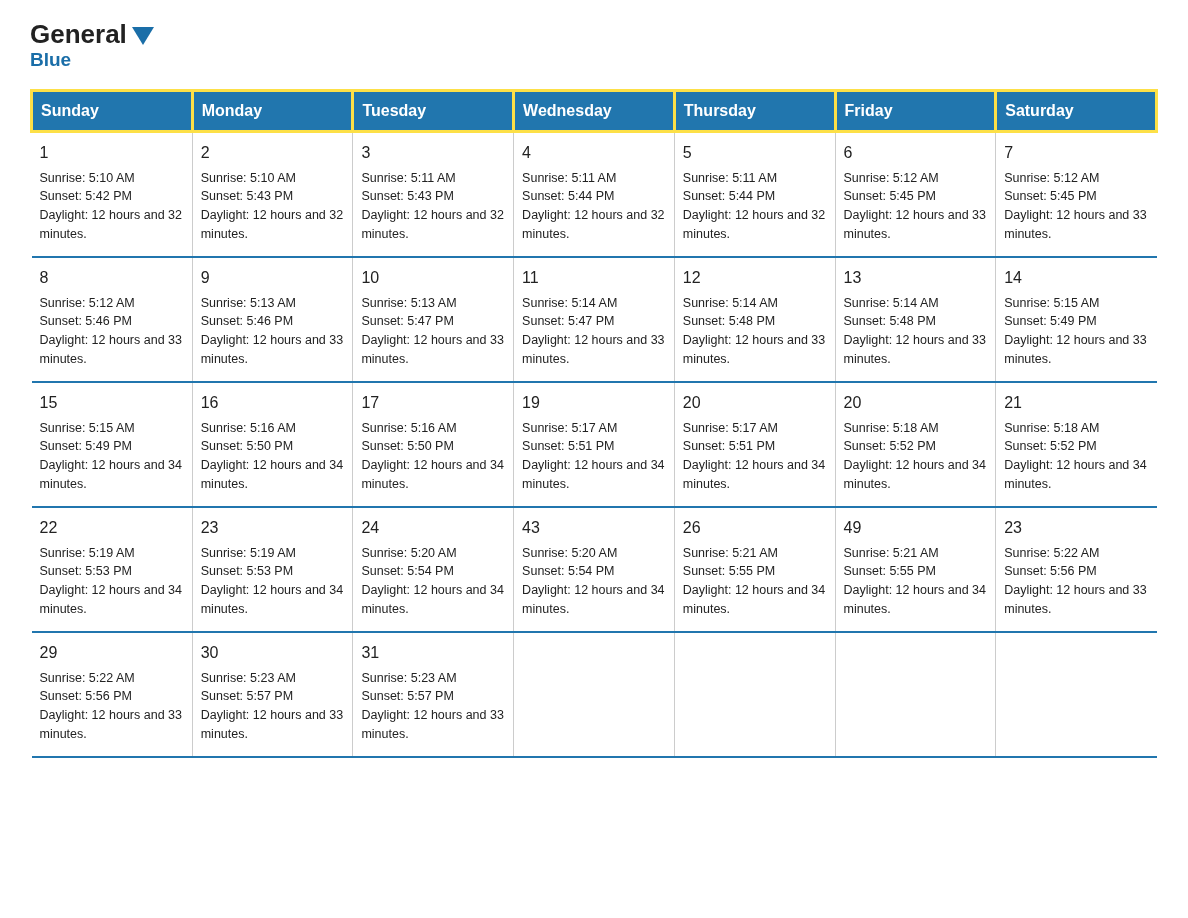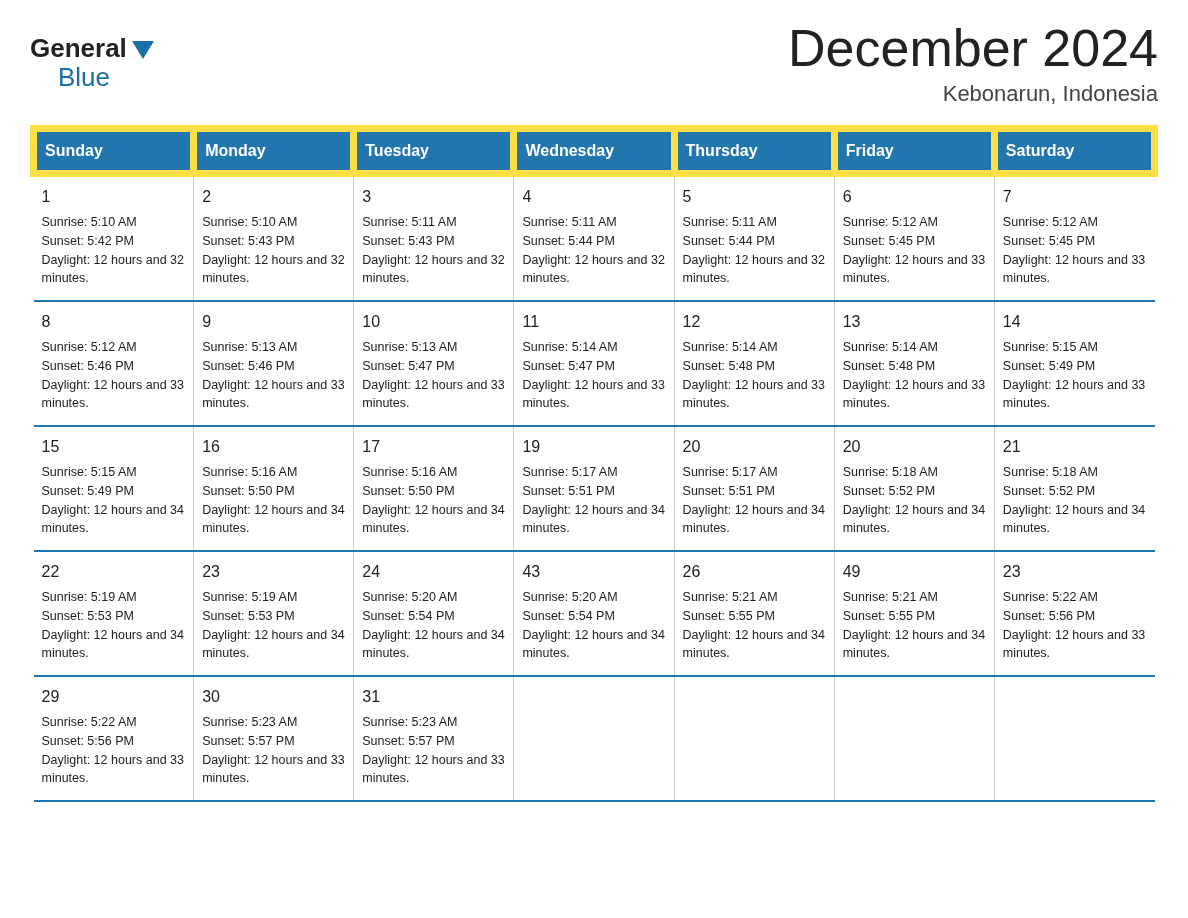--- a/index.html
+++ b/index.html
@@ -7,21 +7,21 @@
       font-family: Arial, Helvetica, sans-serif;
       background: #fff;
       color: #222;
       width: 1188px;
       min-height: 918px;
       padding: 20px 30px 30px 30px;
     }
     .header {
       display: flex;
       justify-content: space-between;
-      align-items: center;
+      align-items: flex-start;
       margin-bottom: 18px;
     }
     .logo {
       display: flex;
       flex-direction: column;
       align-items: flex-start;
     }
     .logo-general {
       font-size: 26px;
       font-weight: bold;
@@ -35,24 +35,23 @@
       width: 0;
       height: 0;
       border-left: 11px solid transparent;
       border-right: 11px solid transparent;
       border-top: 18px solid #1a6ea8;
       display: inline-block;
       margin-left: 3px;
       margin-top: 4px;
     }
     .logo-blue {
-      font-size: 26px;
-      font-weight: normal;
+      font-size: 19px;
+      font-weight: bold;
       color: #1a6ea8;
-      margin-left: 28px;
     }
     .title-block {
       text-align: right;
     }
     .month-title {
       font-size: 52px;
       font-weight: normal;
       color: #222;
       line-height: 1.1;
     }
@@ -67,21 +66,21 @@
     }
     thead tr {
       background-color: #2176ae;
     }
     thead th {
       color: #fff;
       font-size: 16px;
       font-weight: bold;
       padding: 10px 8px;
       text-align: left;
-      border: 7px solid #fde047;
+      border: 3px solid #fde047;
     }
     tbody tr {
       border-bottom: 2px solid #2176ae;
     }
     tbody td {
       vertical-align: top;
       padding: 8px 8px 12px 8px;
       font-size: 12.5px;
       color: #222;
       border-right: 1px solid #ccc;
@@ -104,24 +103,20 @@
 </head>
 <body>
 
 <div class="header">
   <div class="logo">
     <div class="logo-general">
       <span>General</span>
         <span class="logo-arrow"></span>
     </div>
     <span class="logo-blue">Blue</span>
-  </div>
-  <div class="title-block">
-    <div class="month-title">December 2024</div>
-    <div class="location">Kebonarun, Indonesia</div>
   </div>
 </div>
 
 <table>
   <thead>
     <tr>
       <th>Sunday</th>
       <th>Monday</th>
       <th>Tuesday</th>
       <th>Wednesday</th>

